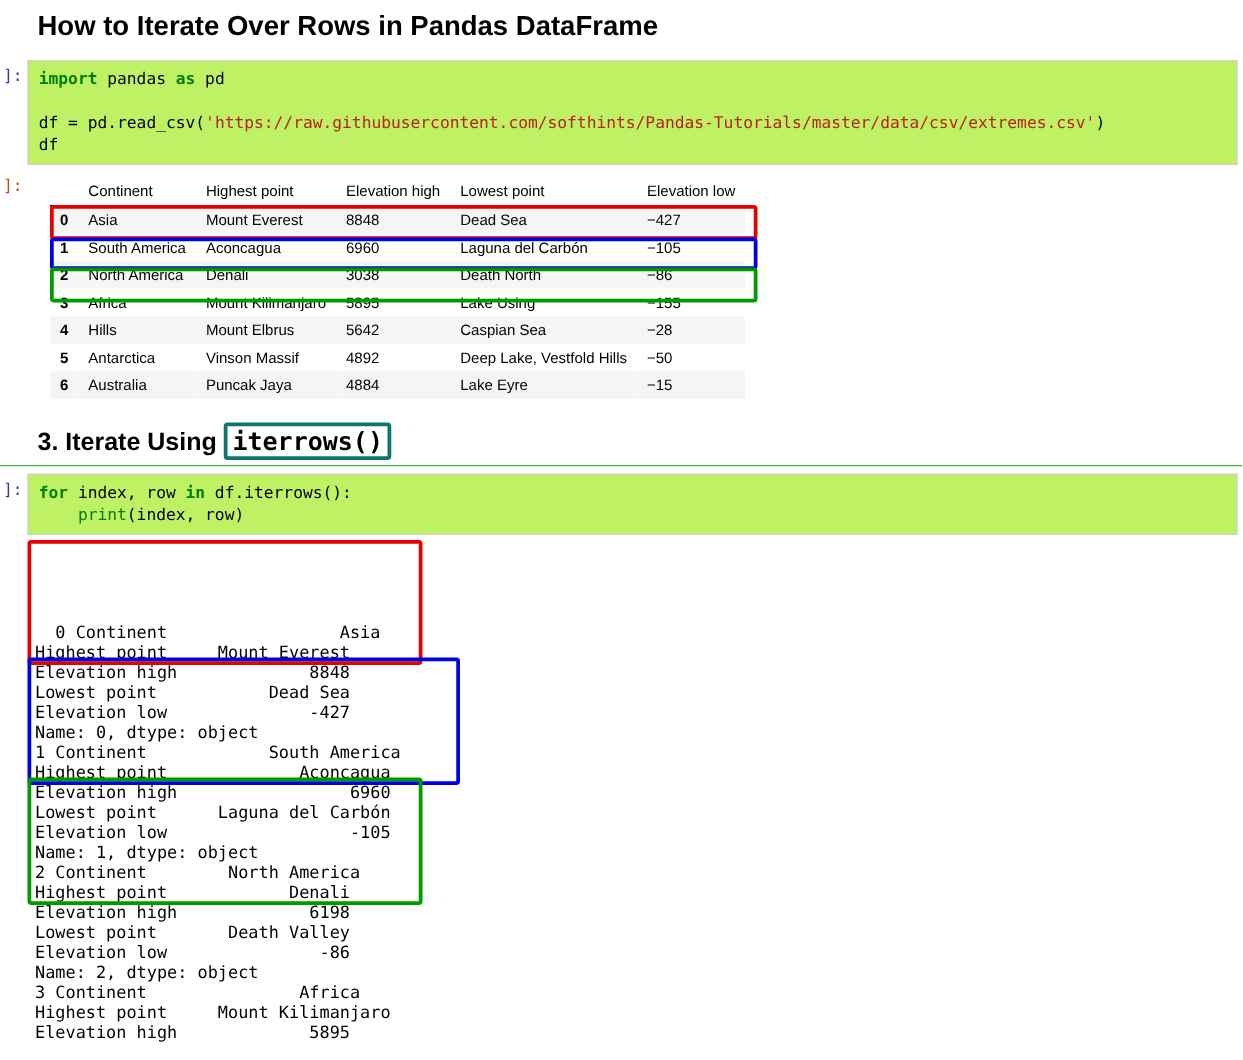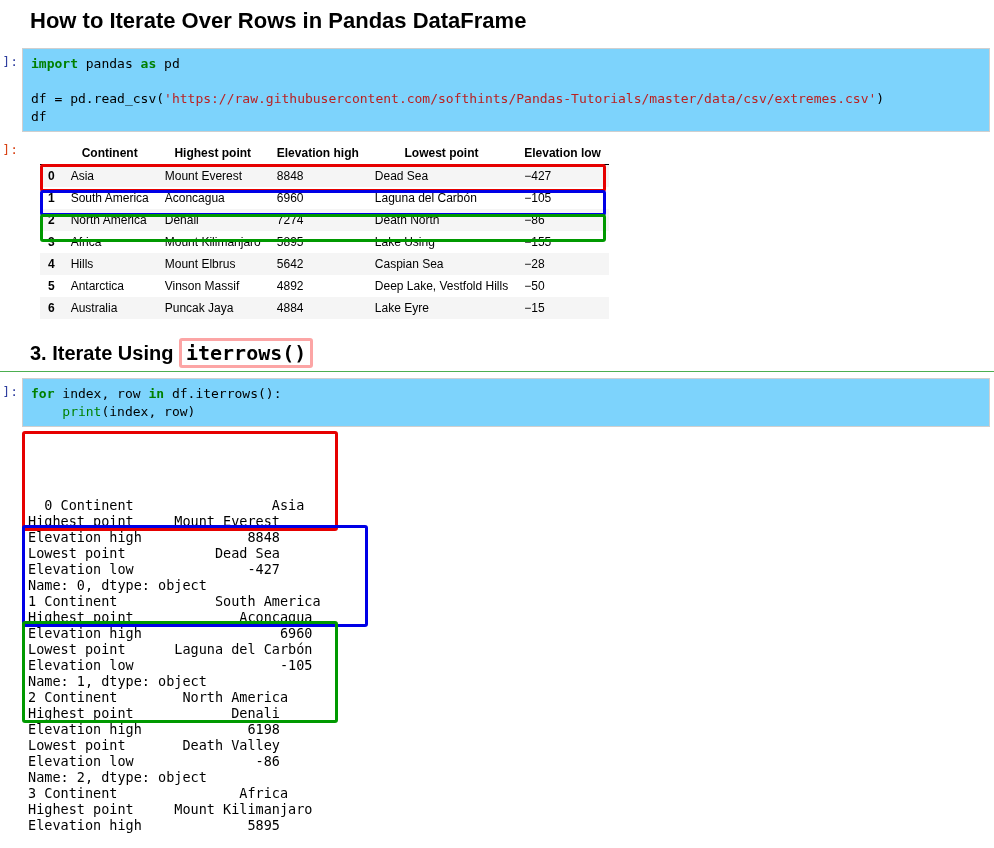--- a/index.html
+++ b/index.html
@@ -24,21 +24,21 @@
     text-align: right;
     color: #303F9F;
     font-family: monospace;
     font-size: 13px;
     padding-top: 6px;
   }
   .prompt-col.out { color: #D84315; }
   .code-cell {
     flex: 1;
     border: 1px solid #cfcfcf;
-    background: #7dd3fc;
+    background: #bef264;
     padding: 6px 8px;
     font-family: "DejaVu Sans Mono", Menlo, Consolas, monospace;
     font-size: 13px;
     line-height: 1.35;
     white-space: pre;
     margin-left: 4px;
     margin-right: 4px;
   }
   .kw { color: #008000; font-weight: bold; }
   .str { color: #BA2121; }
@@ -46,23 +46,23 @@
   .tbl-out {
     margin-left: 22px;
     margin-top: 6px;
     position: relative;
   }
   table.df {
     border-collapse: collapse;
     font-size: 12px;
   }
   table.df th {
-    text-align: center;
+    text-align: left;
     padding: 4px 8px;
-    font-weight: bold;
+    font-weight: normal;
     border-bottom: 1px solid #000;
   }
   table.df td {
     text-align: left;
     padding: 4px 8px;
   }
   table.df td.idx, table.df th.idx { text-align: left; font-weight: bold; padding-left:8px;}
   table.df tbody tr:nth-child(odd) { background: #f5f5f5; }
   table.df tbody tr:nth-child(even) { background: #fff; }
   .hl-box {
@@ -74,21 +74,21 @@
   .red-b { border-color: #e60000; }
   .blue-b { border-color: #0000e6; }
   .green-b { border-color: #009900; }
   h2.sub-title {
     font-size: 20px;
     font-weight: bold;
     margin: 22px 0 6px 30px;
   }
   h2.sub-title code {
     font-family: "DejaVu Sans Mono", monospace;
-    border: 3px solid #fca5a5;
+    border: 3px solid #0f766e;
     border-radius: 3px;
     padding: 0 4px;
     text-align: center;
   }
   .green-hr {
     border: none;
     border-top: 1px solid #4caf50;
     margin: 4px 0 6px 0;
   }
   .text-out {
@@ -149,21 +149,21 @@
             <td>South America</td>
             <td>Aconcagua</td>
             <td>6960</td>
             <td>Laguna del Carbón</td>
             <td>−105</td>
           </tr>
           <tr>
             <td class="idx">2</td>
             <td>North America</td>
             <td>Denali</td>
-            <td>7274</td>
+            <td>3038</td>
             <td>Death North</td>
             <td>−86</td>
           </tr>
           <tr>
             <td class="idx">3</td>
             <td>Africa</td>
             <td>Mount Kilimanjaro</td>
             <td>5895</td>
             <td>Lake Using</td>
             <td>−155</td>

